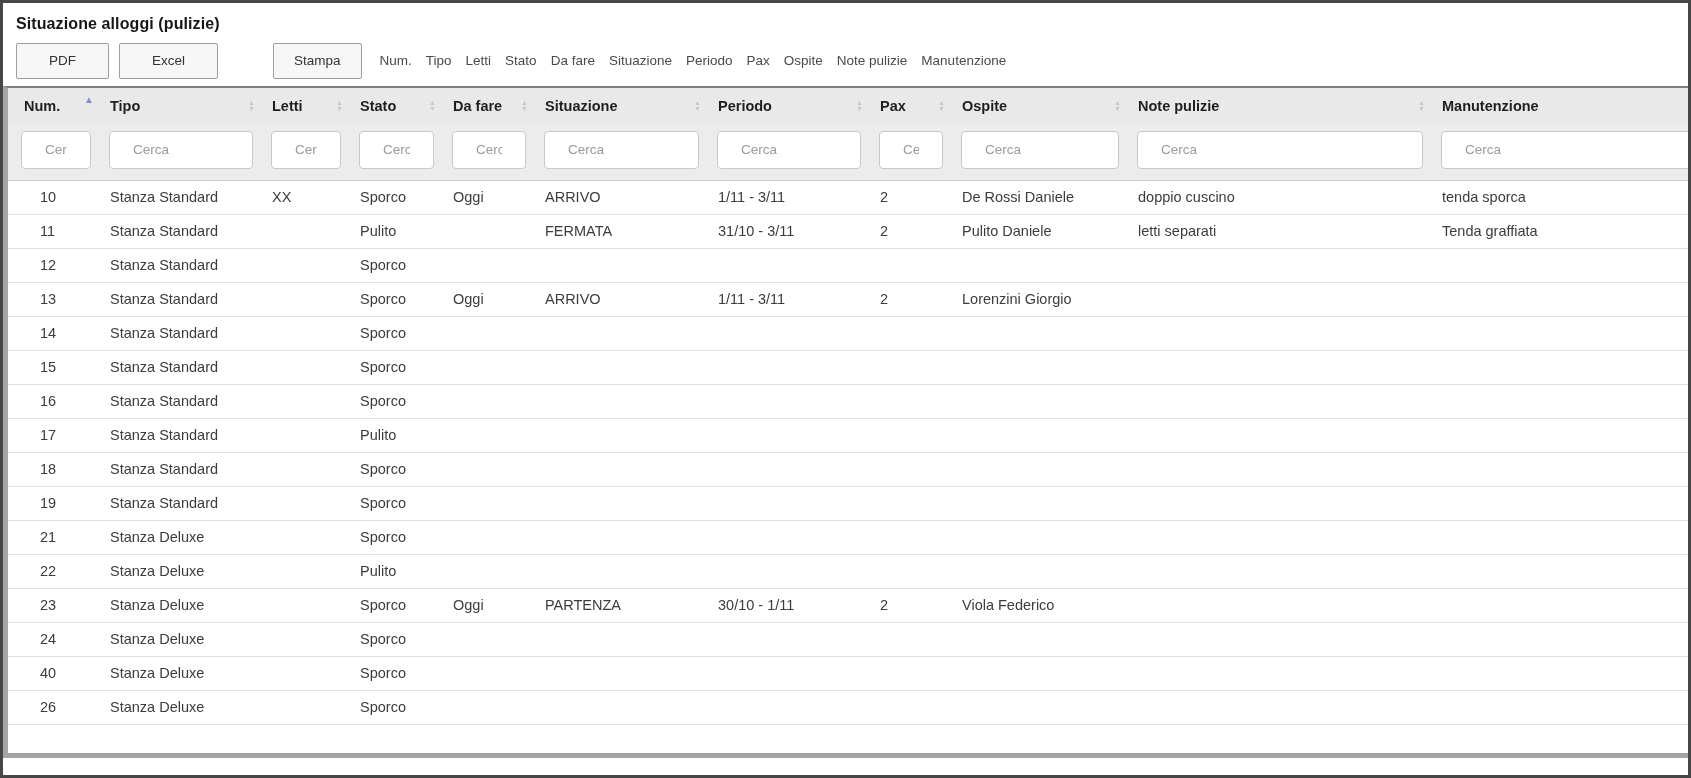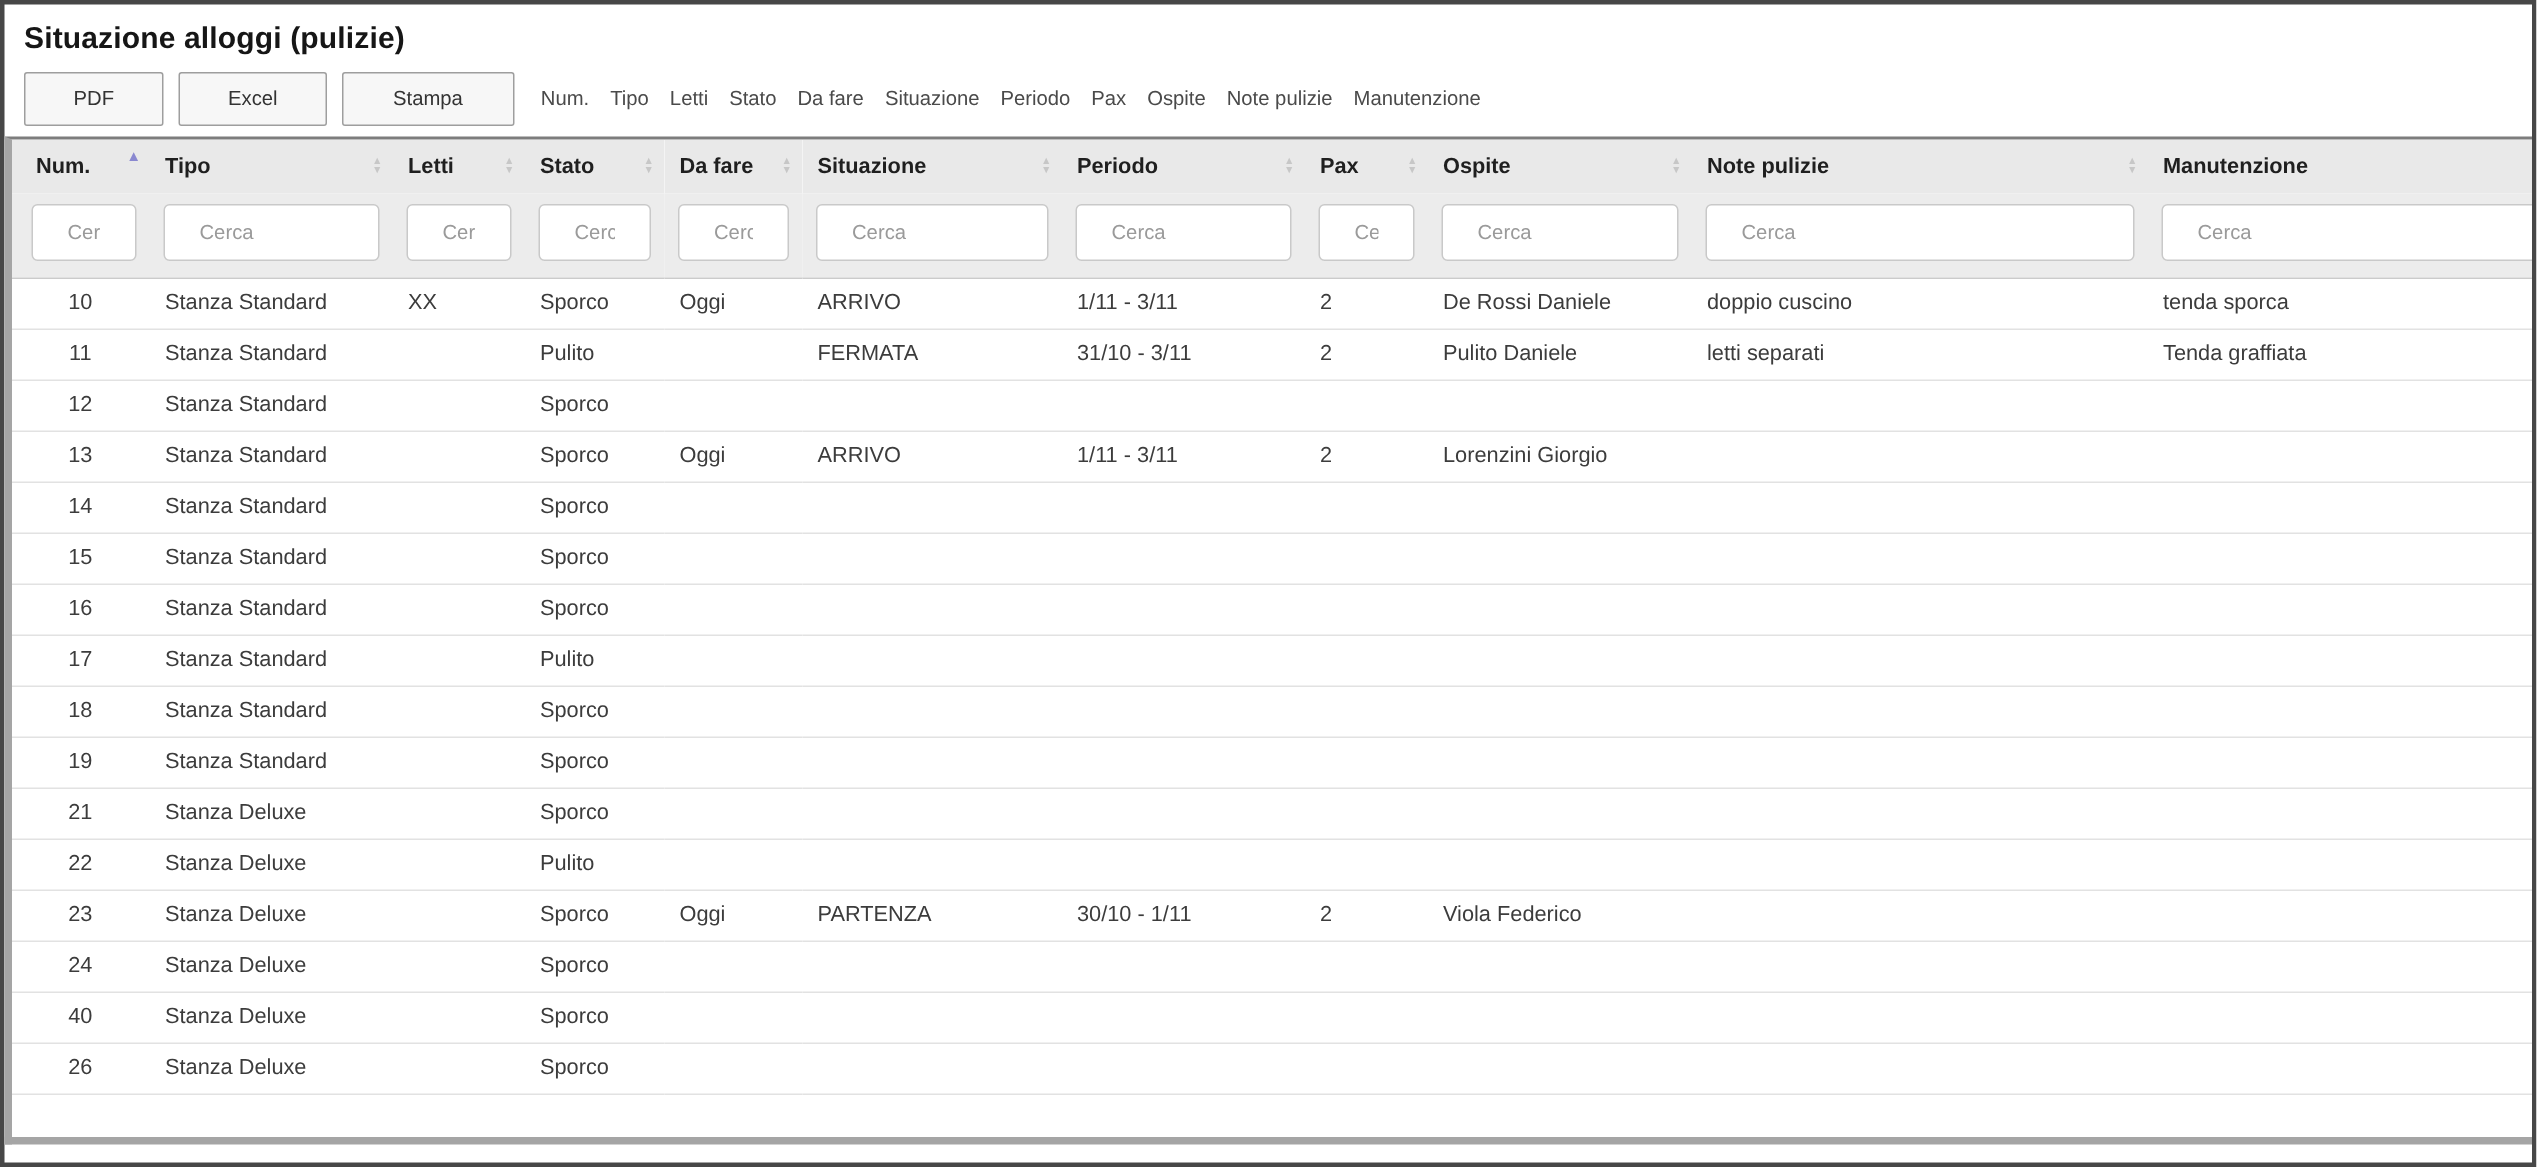--- a/index.html
+++ b/index.html
@@ -11,41 +11,41 @@
     border: 3px solid #474747;
     background: #fff;
     overflow: hidden;
     position: relative;
   }
 
   .top-area { padding: 12px 12px 0 13px; }
 
   h1.page-title {
     margin: 0 0 10px 0;
-    font-size: 20px;
+    font-size: 16px;
     font-weight: 700;
     color: #161616;
     letter-spacing: 0.1px;
   }
 
   .toolbar { display: flex; align-items: center; }
   .btn-group { display: flex; align-items: center; }
   .dt-button {
     font-family: inherit;
     font-size: 13.5px;
     color: #333;
     background: #f7f7f7;
     border: 1px solid #9e9e9e;
     border-radius: 2px;
     padding: 10px 32px;
     margin-right: 10px;
     cursor: pointer;
     line-height: 1;
   }
-  .dt-button.wide { padding: 10px 33px; }
+  .dt-button.wide { padding: 10px 20px; margin-left: 45px; }
 
   .toggles { margin-left: 8px; display: flex; align-items: center; flex-wrap: nowrap; }
   .toggle-link {
     font-size: 13.5px;
     color: #4a4a4a;
     margin-right: 14px;
     cursor: pointer;
     white-space: nowrap;
   }
 
@@ -115,21 +115,21 @@
   td.filter-manutenzione .search-input { width: 336px; }
 
   tbody tr { border-bottom: 1px solid #e2e2e2; background: #fff; }
   tbody td {
     height: 34px;
     padding: 0 10px;
     color: #3c3c3c;
     white-space: nowrap;
     overflow: hidden;
   }
-  tbody td:first-child { padding-left: 9px; text-align: center; }
+  tbody td:first-child { padding-left: 32px; }
   tbody tr.sliver { border-bottom: none; }
   tbody tr.sliver td { height: 40px; }
 </style>
 </head>
 <body>
 
 <div class="window">
   <div class="top-area">
     <h1 class="page-title">Situazione alloggi (pulizie)</h1>
     <div class="toolbar">

